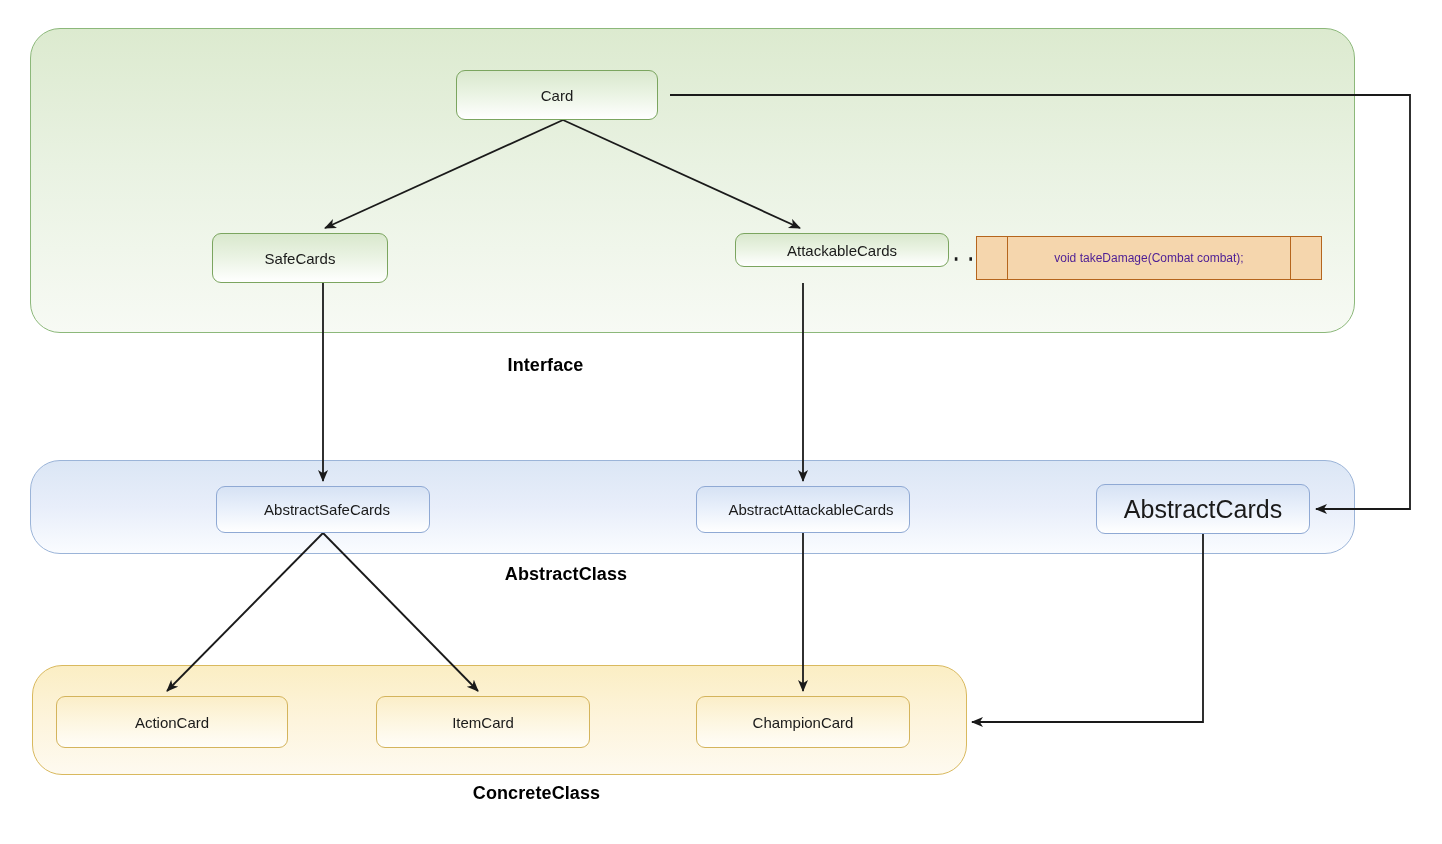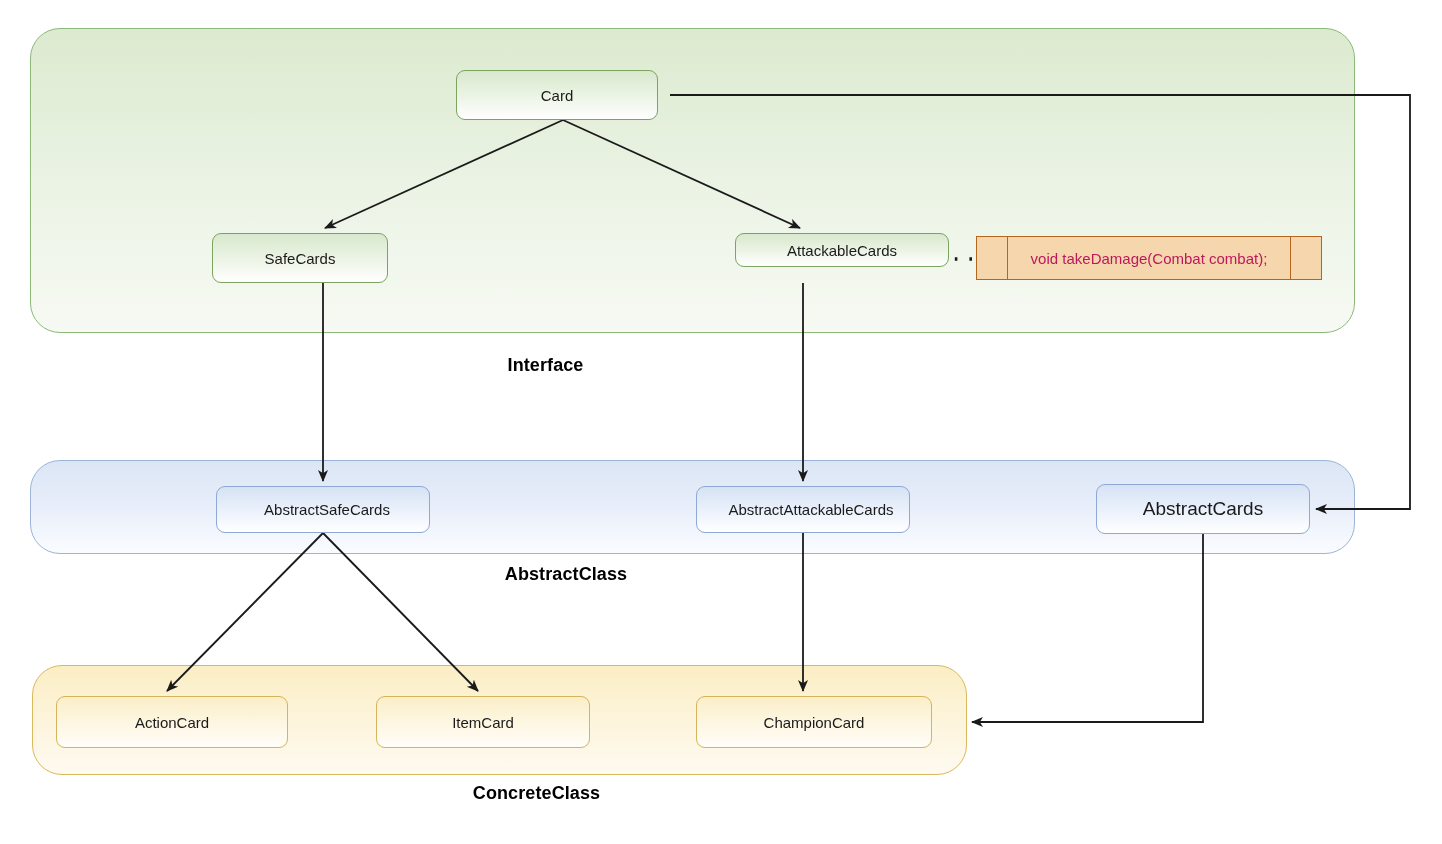--- a/index.html
+++ b/index.html
@@ -90,24 +90,24 @@
   .node-yellow {
     border-color: #d4b45c;
     background: linear-gradient(180deg, #fbeec8 0%, #fdf6e0 48%, #fffdf8 100%);
   }
 
   .n-card         { left: 456px; top: 70px;  width: 202px; height: 50px; }
   .n-safecards    { left: 212px; top: 233px; width: 176px; height: 50px; }
   .n-attackable   { left: 696px; top: 233px; width: 214px; height: 34px; margin-left: 39px; }
   .n-abssafe      { left: 216px; top: 486px; width: 214px; height: 47px; padding-left: 8px; }
   .n-absattack    { left: 696px; top: 486px; width: 214px; height: 47px; padding-left: 16px; }
-  .n-abscards     { left: 1096px; top: 484px; width: 214px; height: 50px; font-size: 19px; align-items: center; }
+  .n-abscards     { left: 1096px; top: 484px; width: 214px; height: 50px; font-size: 25px; align-items: center; }
   .n-actioncard   { left: 56px;  top: 696px; width: 232px; height: 52px; }
   .n-itemcard     { left: 376px; top: 696px; width: 214px; height: 52px; }
-  .n-championcard { left: 696px; top: 696px; width: 236px; height: 52px; }
+  .n-championcard { left: 696px; top: 696px; width: 214px; height: 52px; }
 
   
   .note {
     position: absolute;
     left: 976px;
     top: 236px;
     width: 346px;
     height: 44px;
     box-sizing: border-box;
     border: 1.5px solid #b5651d;
@@ -120,22 +120,22 @@
     flex: 0 0 31px;
     box-sizing: border-box;
   }
   .note-cap-left  { border-right: 1.5px solid #b5651d; }
   .note-cap-right { border-left: 1.5px solid #b5651d; }
   .note-body {
     flex: 1 1 auto;
     display: flex;
     align-items: center;
     justify-content: center;
-    font-size: 15px;
-    color: #be185d;
+    font-size: 12px;
+    color: #4c1d95;
     white-space: nowrap;
   }
 </style>
 </head>
 <body>
 
 <div id="canvas">
 
   <div class="group group-interface"></div>
   <div class="group group-abstract"></div>

